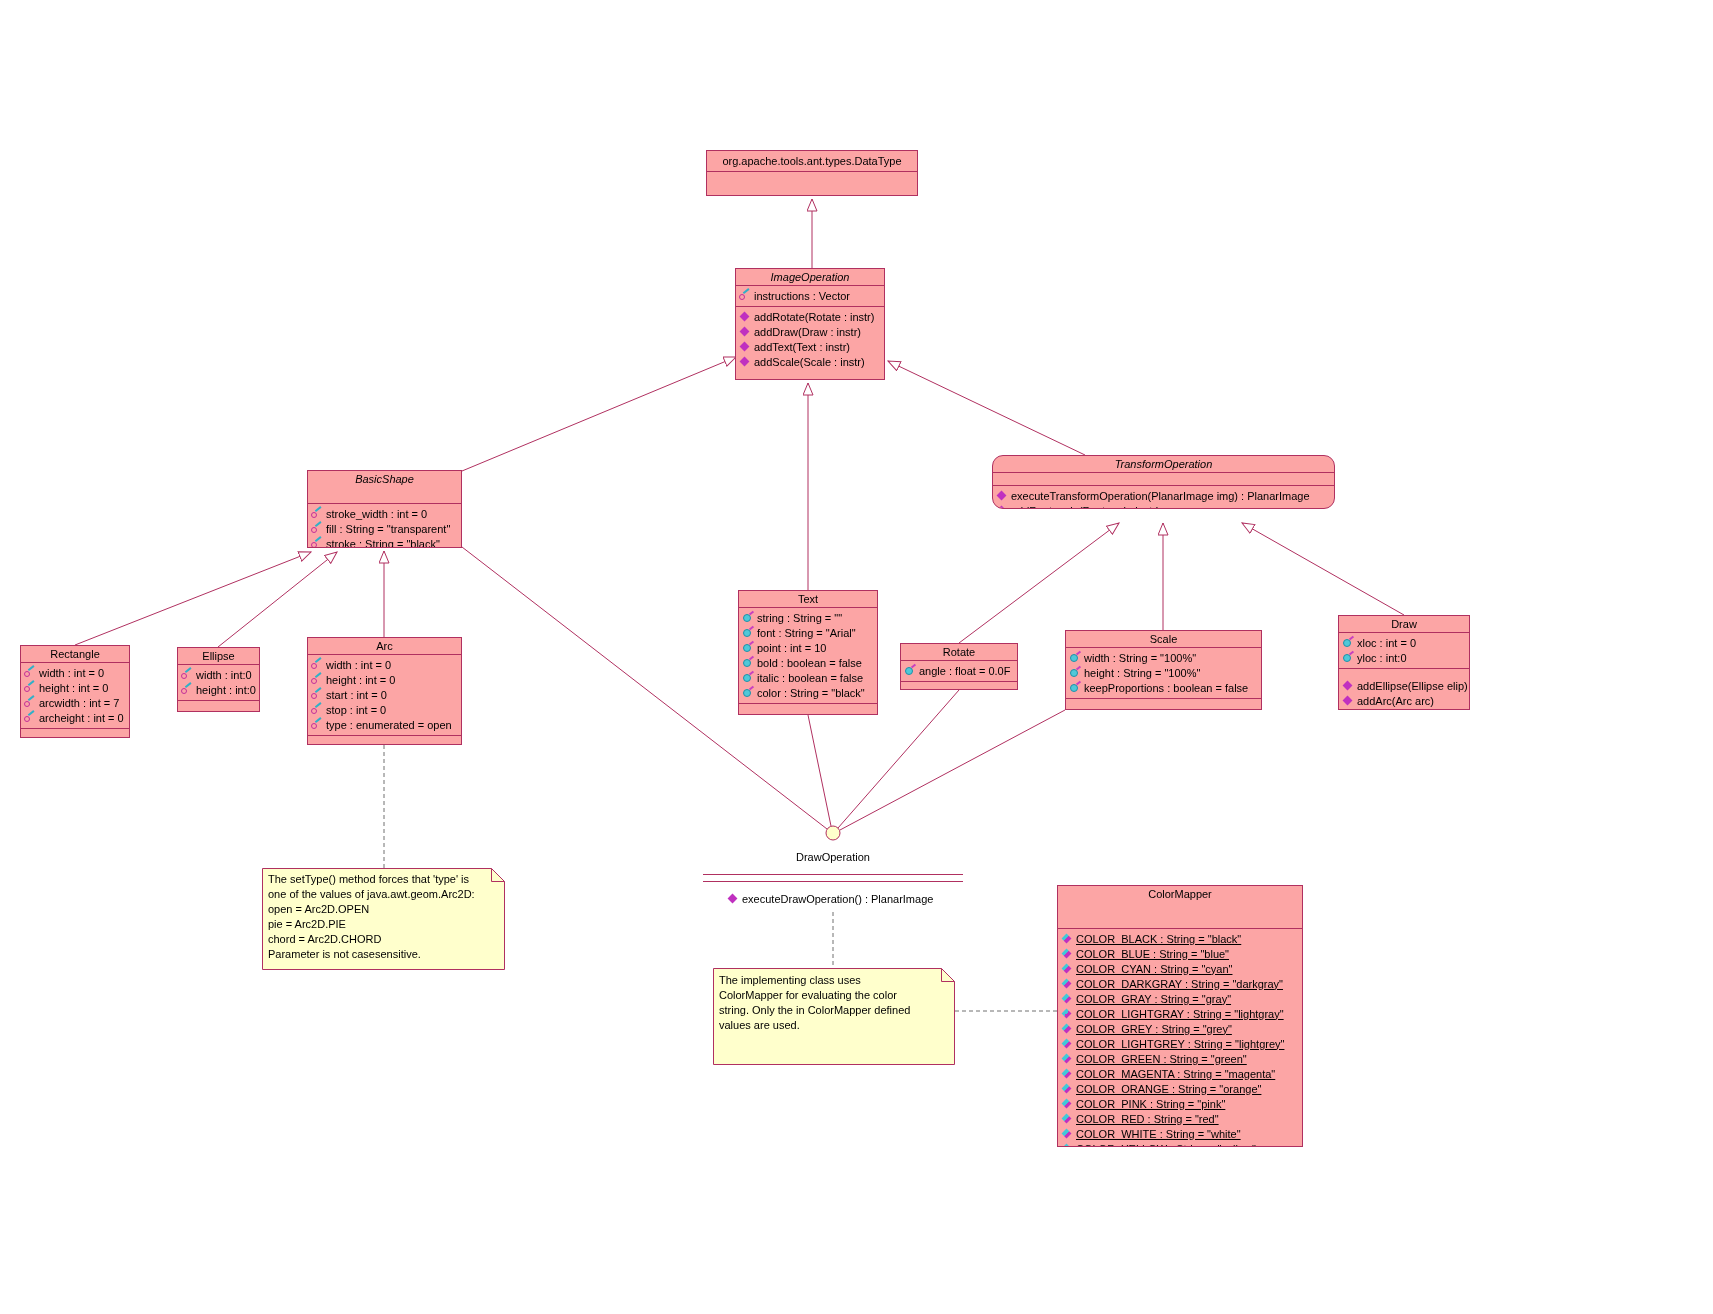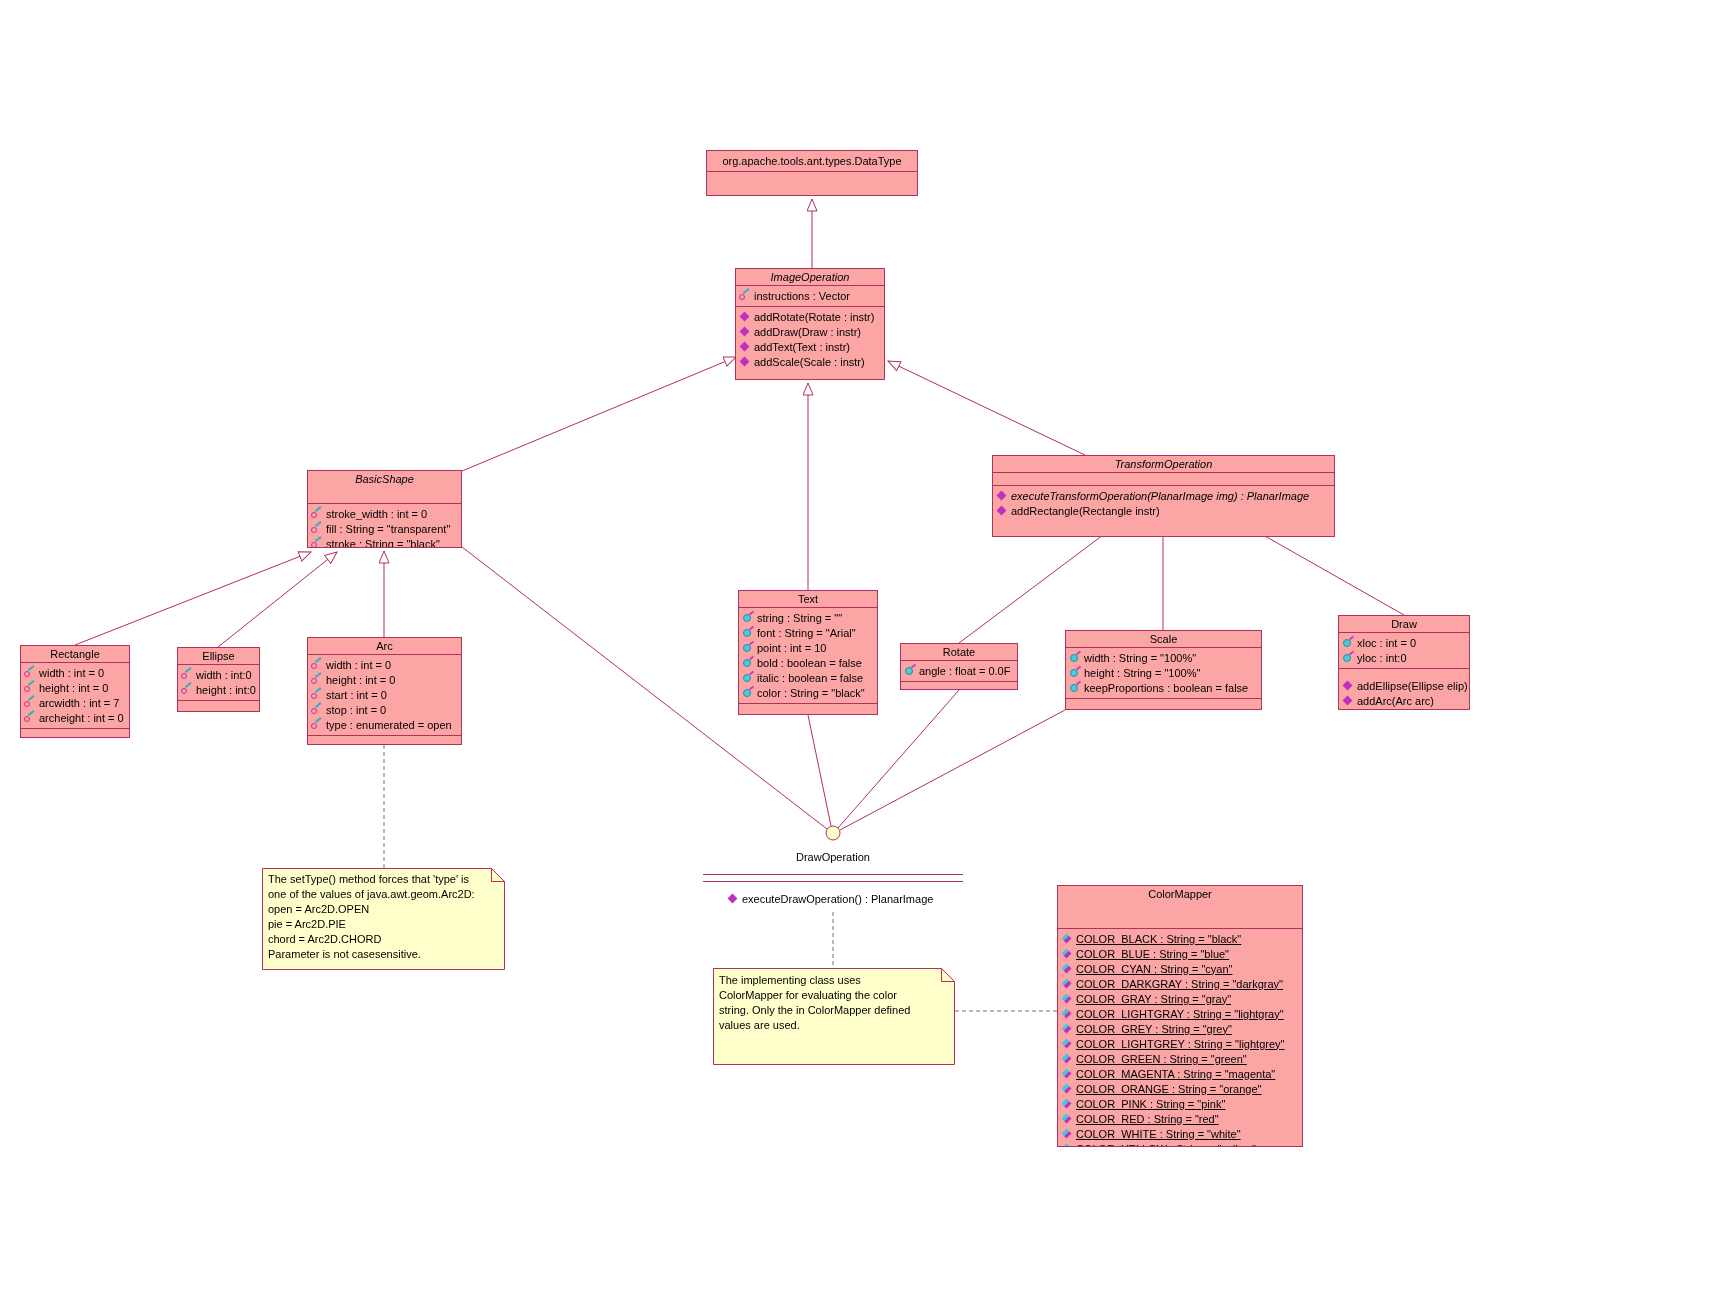--- a/index.html
+++ b/index.html
@@ -17,21 +17,21 @@
   .uml-title {
     text-align:center; line-height:16px; height:16px; padding:0 3px;
     white-space:nowrap; flex:0 0 auto;
   }
   .uml-title.abstract { font-style:italic; }
   .cmp { border-top:1px solid #b03060; padding:2px 0 3px; flex:0 0 auto; }
   .cmp:last-child { flex:1 1 auto; }
   .cmp.empty { padding:0; }
   .row { display:flex; align-items:center; height:15px; padding:0 3px; white-space:nowrap; }
   .lbl.u { text-decoration:underline; }
-  .lbl.i { font-style:italic; }
+  .lbl.i { }
 
   .ic { position:relative; width:13px; height:11px; flex:0 0 13px; margin-right:2px; }
   .ic.key::before {
     content:""; position:absolute; left:0; top:4px; width:6px; height:6px;
     border:1.5px solid #c43099; border-radius:50%; box-sizing:border-box;
   }
   .ic.key::after {
     content:""; position:absolute; left:5px; top:2px; width:7px; height:2px;
     background:#30b0c8; transform:rotate(-38deg); transform-origin:left bottom;
   }
@@ -146,21 +146,21 @@
           <span class="lbl">fill : String = "transparent"</span>
         </div>
       <div class="row">
           <span class="ic key"></span>
           <span class="lbl">stroke : String = "black"</span>
         </div>
     </div>
     <div class="cmp empty"></div>
   </div>
 
-  <div class="uml-class" style="left:992px; top:455px; width:343px; height:82px;">
+  <div class="uml-class" style="left:992px; top:455px; width:343px; height:54px;border-radius:11px;">
     <div class="uml-title abstract">TransformOperation</div>
     <div class="cmp empty" style="height:12px; flex:0 0 auto;"></div>
     <div class="cmp">
       <div class="row">
           <span class="ic diamond"></span>
           <span class="lbl i">executeTransformOperation(PlanarImage img) : PlanarImage</span>
         </div>
       <div class="row">
           <span class="ic diamond"></span>
           <span class="lbl">addRectangle(Rectangle instr)</span>

